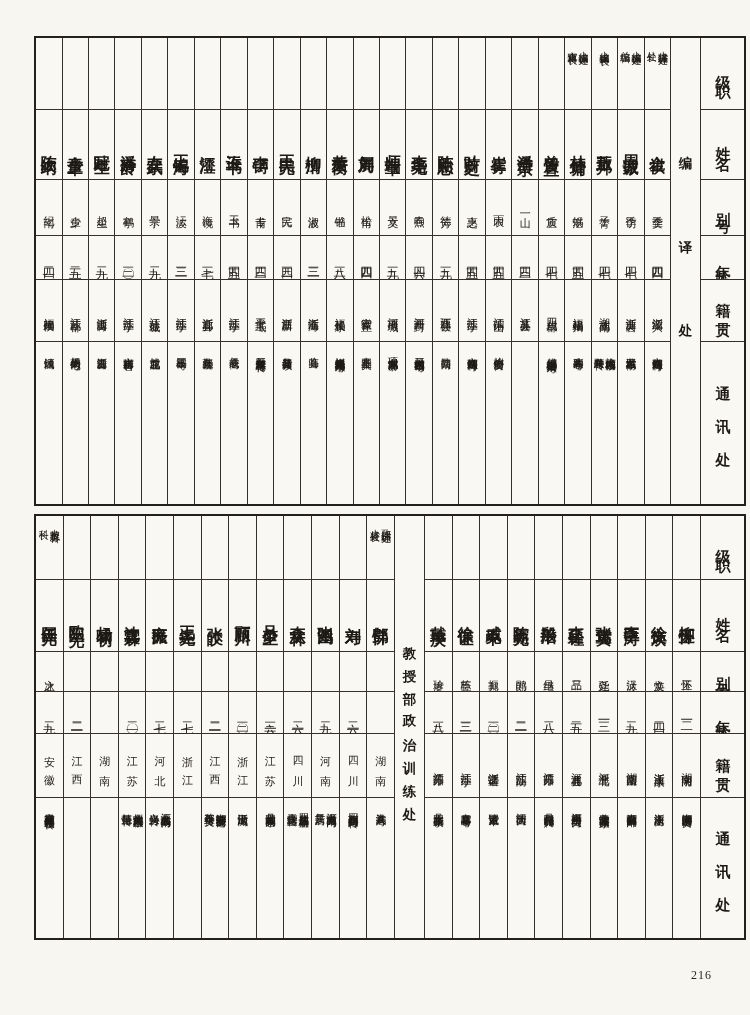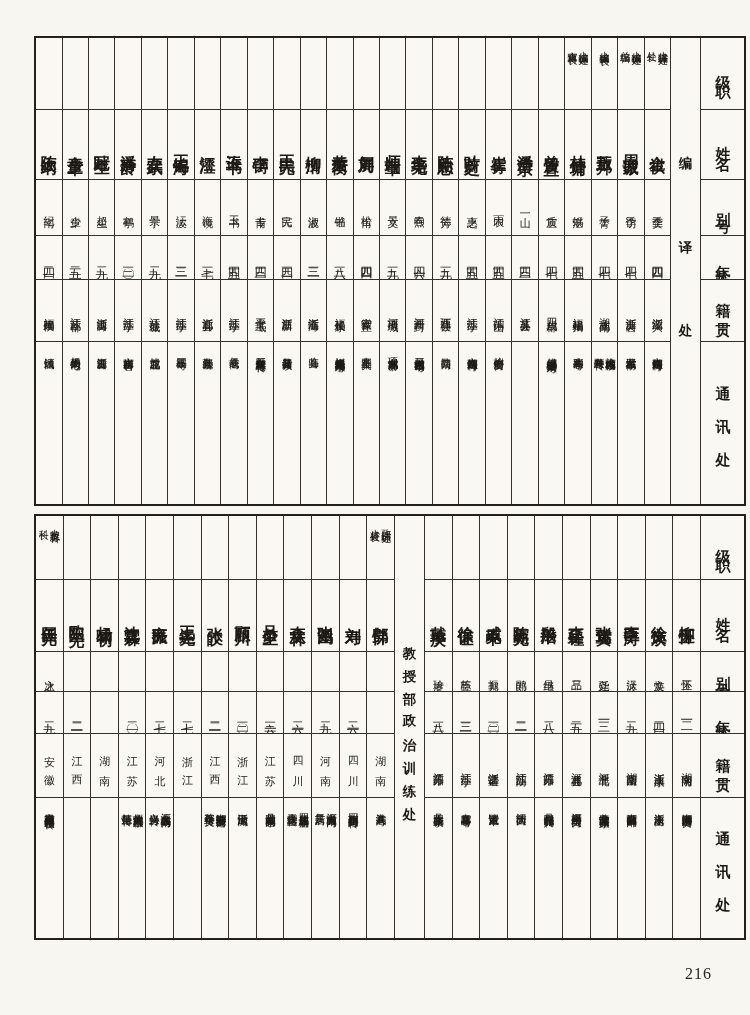--- a/index.html
+++ b/index.html
@@ -64,21 +64,21 @@
   .labels .cell:nth-child(3){letter-spacing:0.5em;}
   .labels .cell:nth-child(4){letter-spacing:0.3em;}
   .labels .cell:nth-child(5){letter-spacing:1.3em;}
   .labels .cell:nth-child(6){letter-spacing:2.2em;}
   
   .sec{height:100%;font-size:13.5px;font-weight:bold;border-bottom:none;}
   #table-top .sec{letter-spacing:6.2em;}
   #table-bottom .sec{letter-spacing:1.7em;}
   .page-num{
     position:absolute;right:38px;bottom:32px;
-    font-size:16px;letter-spacing:1px;color:#2b2620;
+    font-size:12px;letter-spacing:1px;color:#2b2620;
     font-family:"Liberation Serif", serif;
   }
 </style>
 </head>
 <body>
 
 <div class="page">
   <div id="table-top" class="table">
       <div class="col labels">
         <div class="cell lab c-rank">级职</div>

